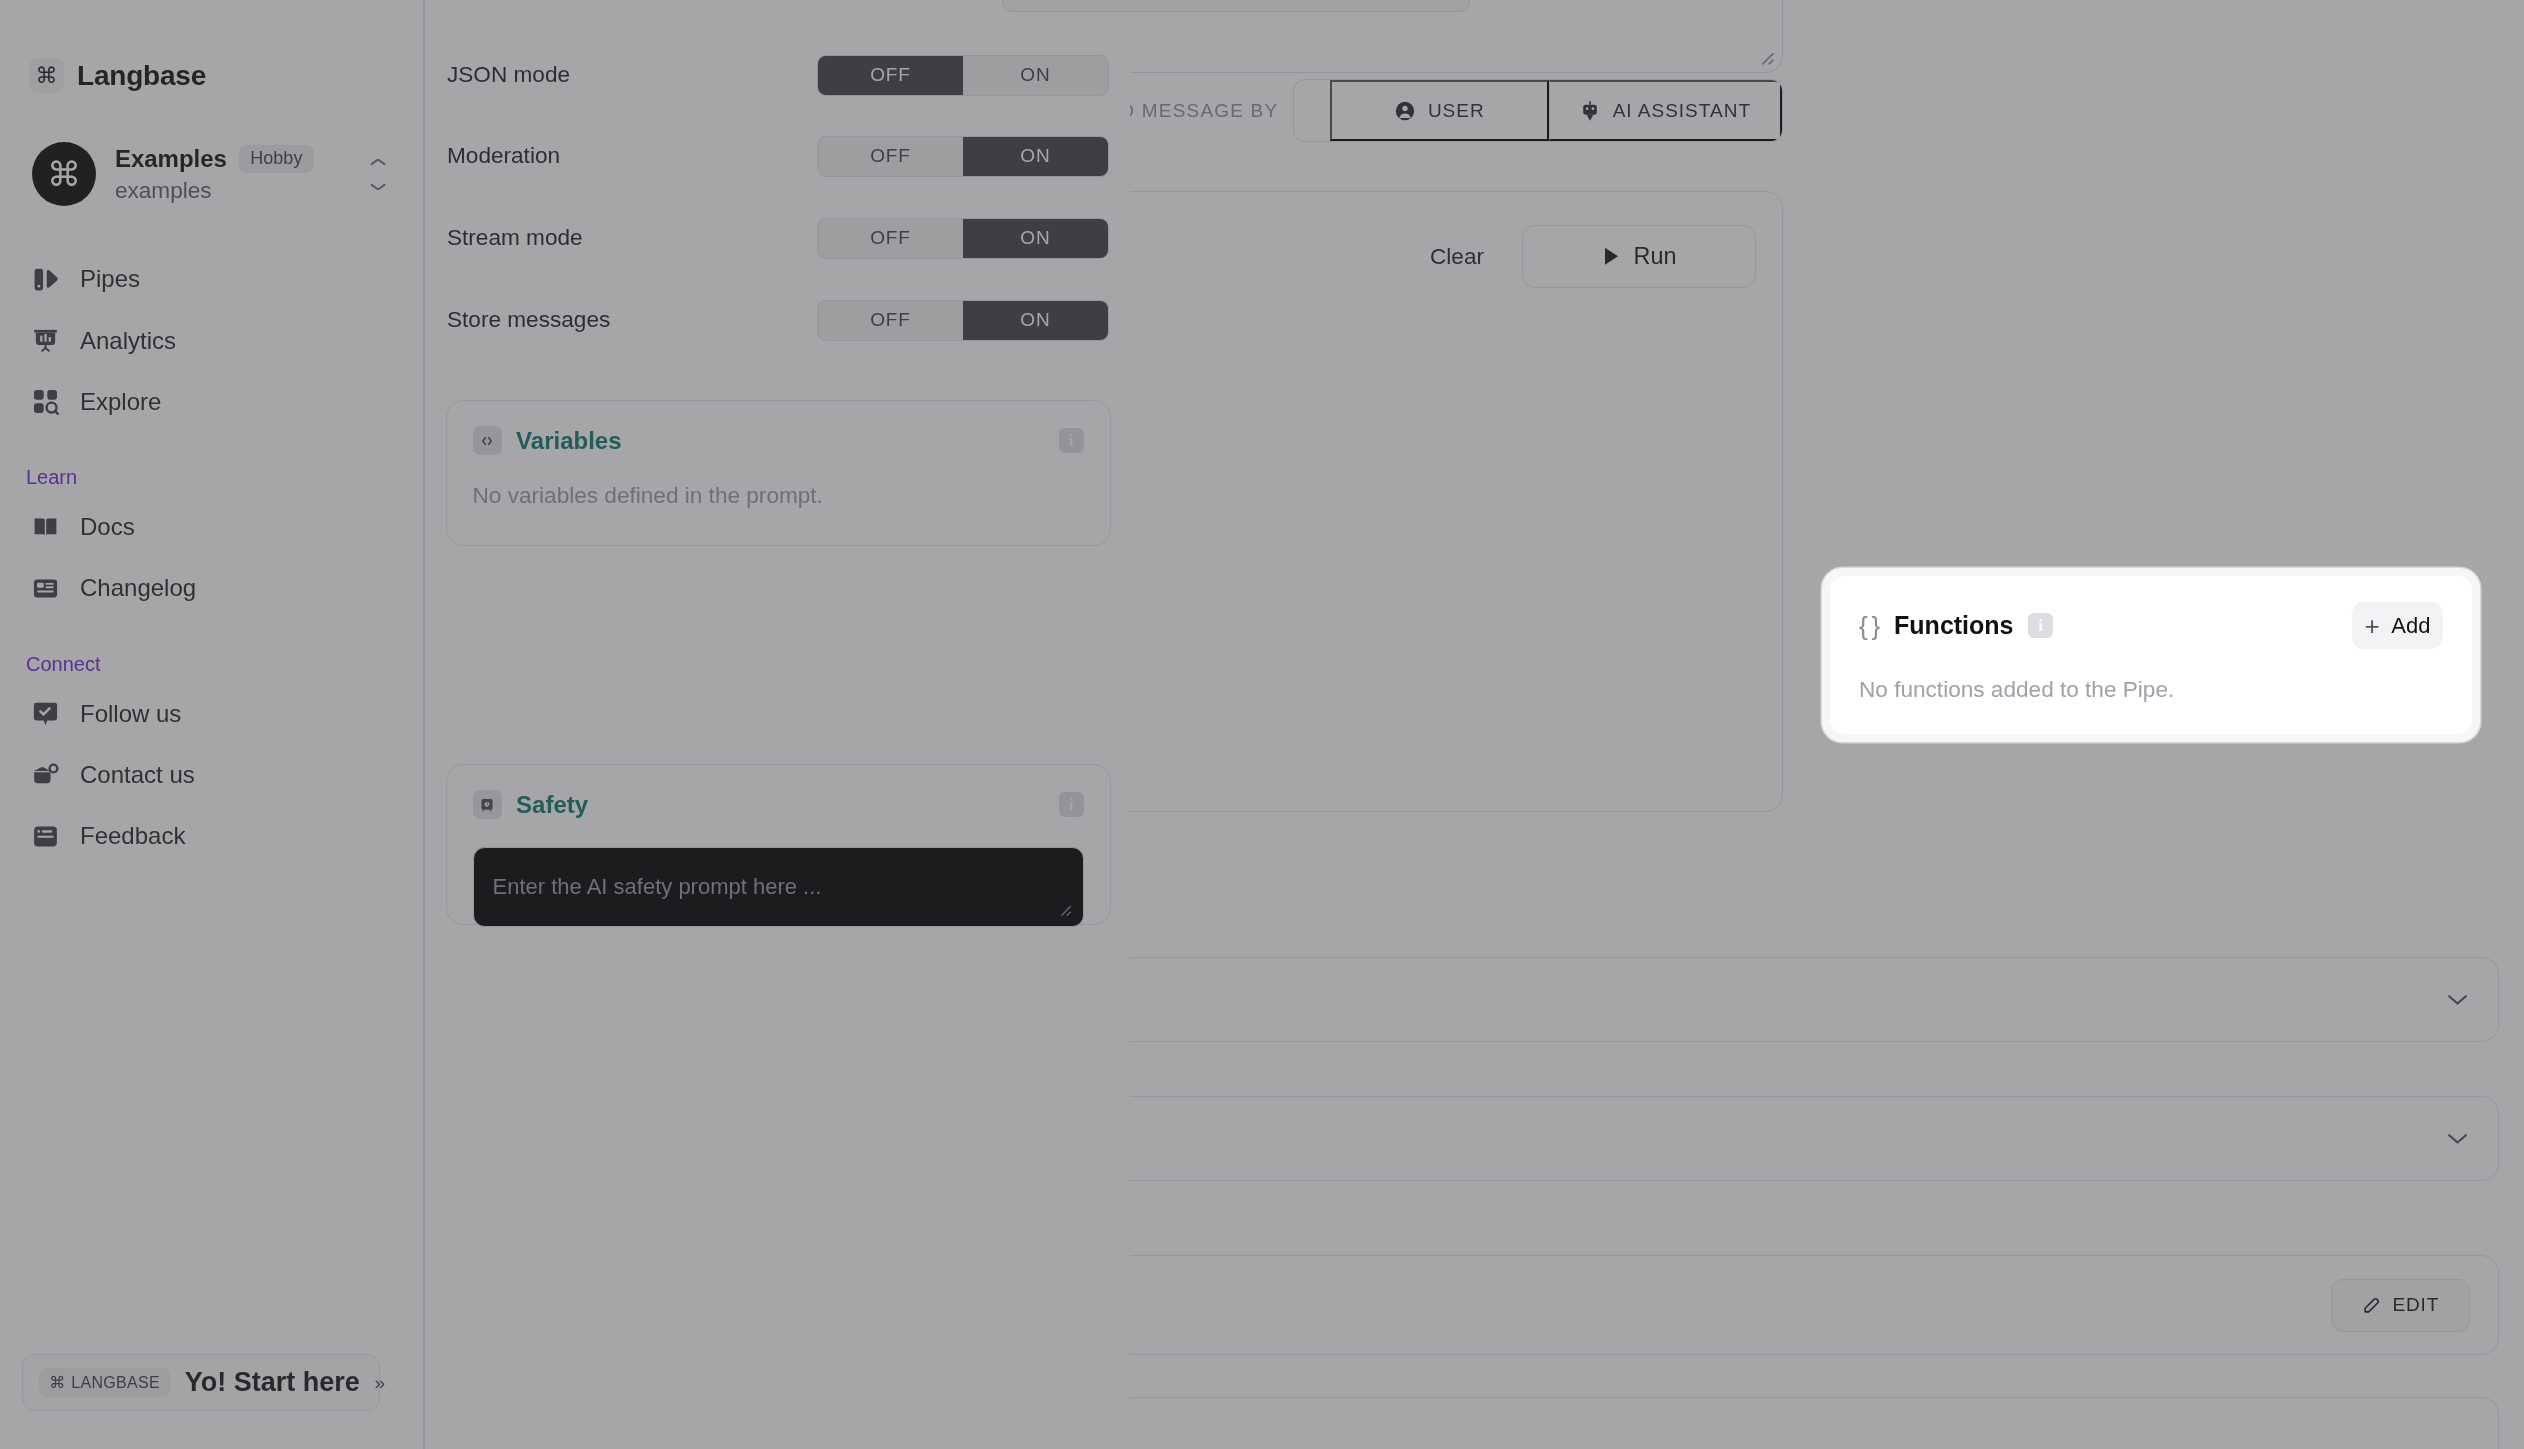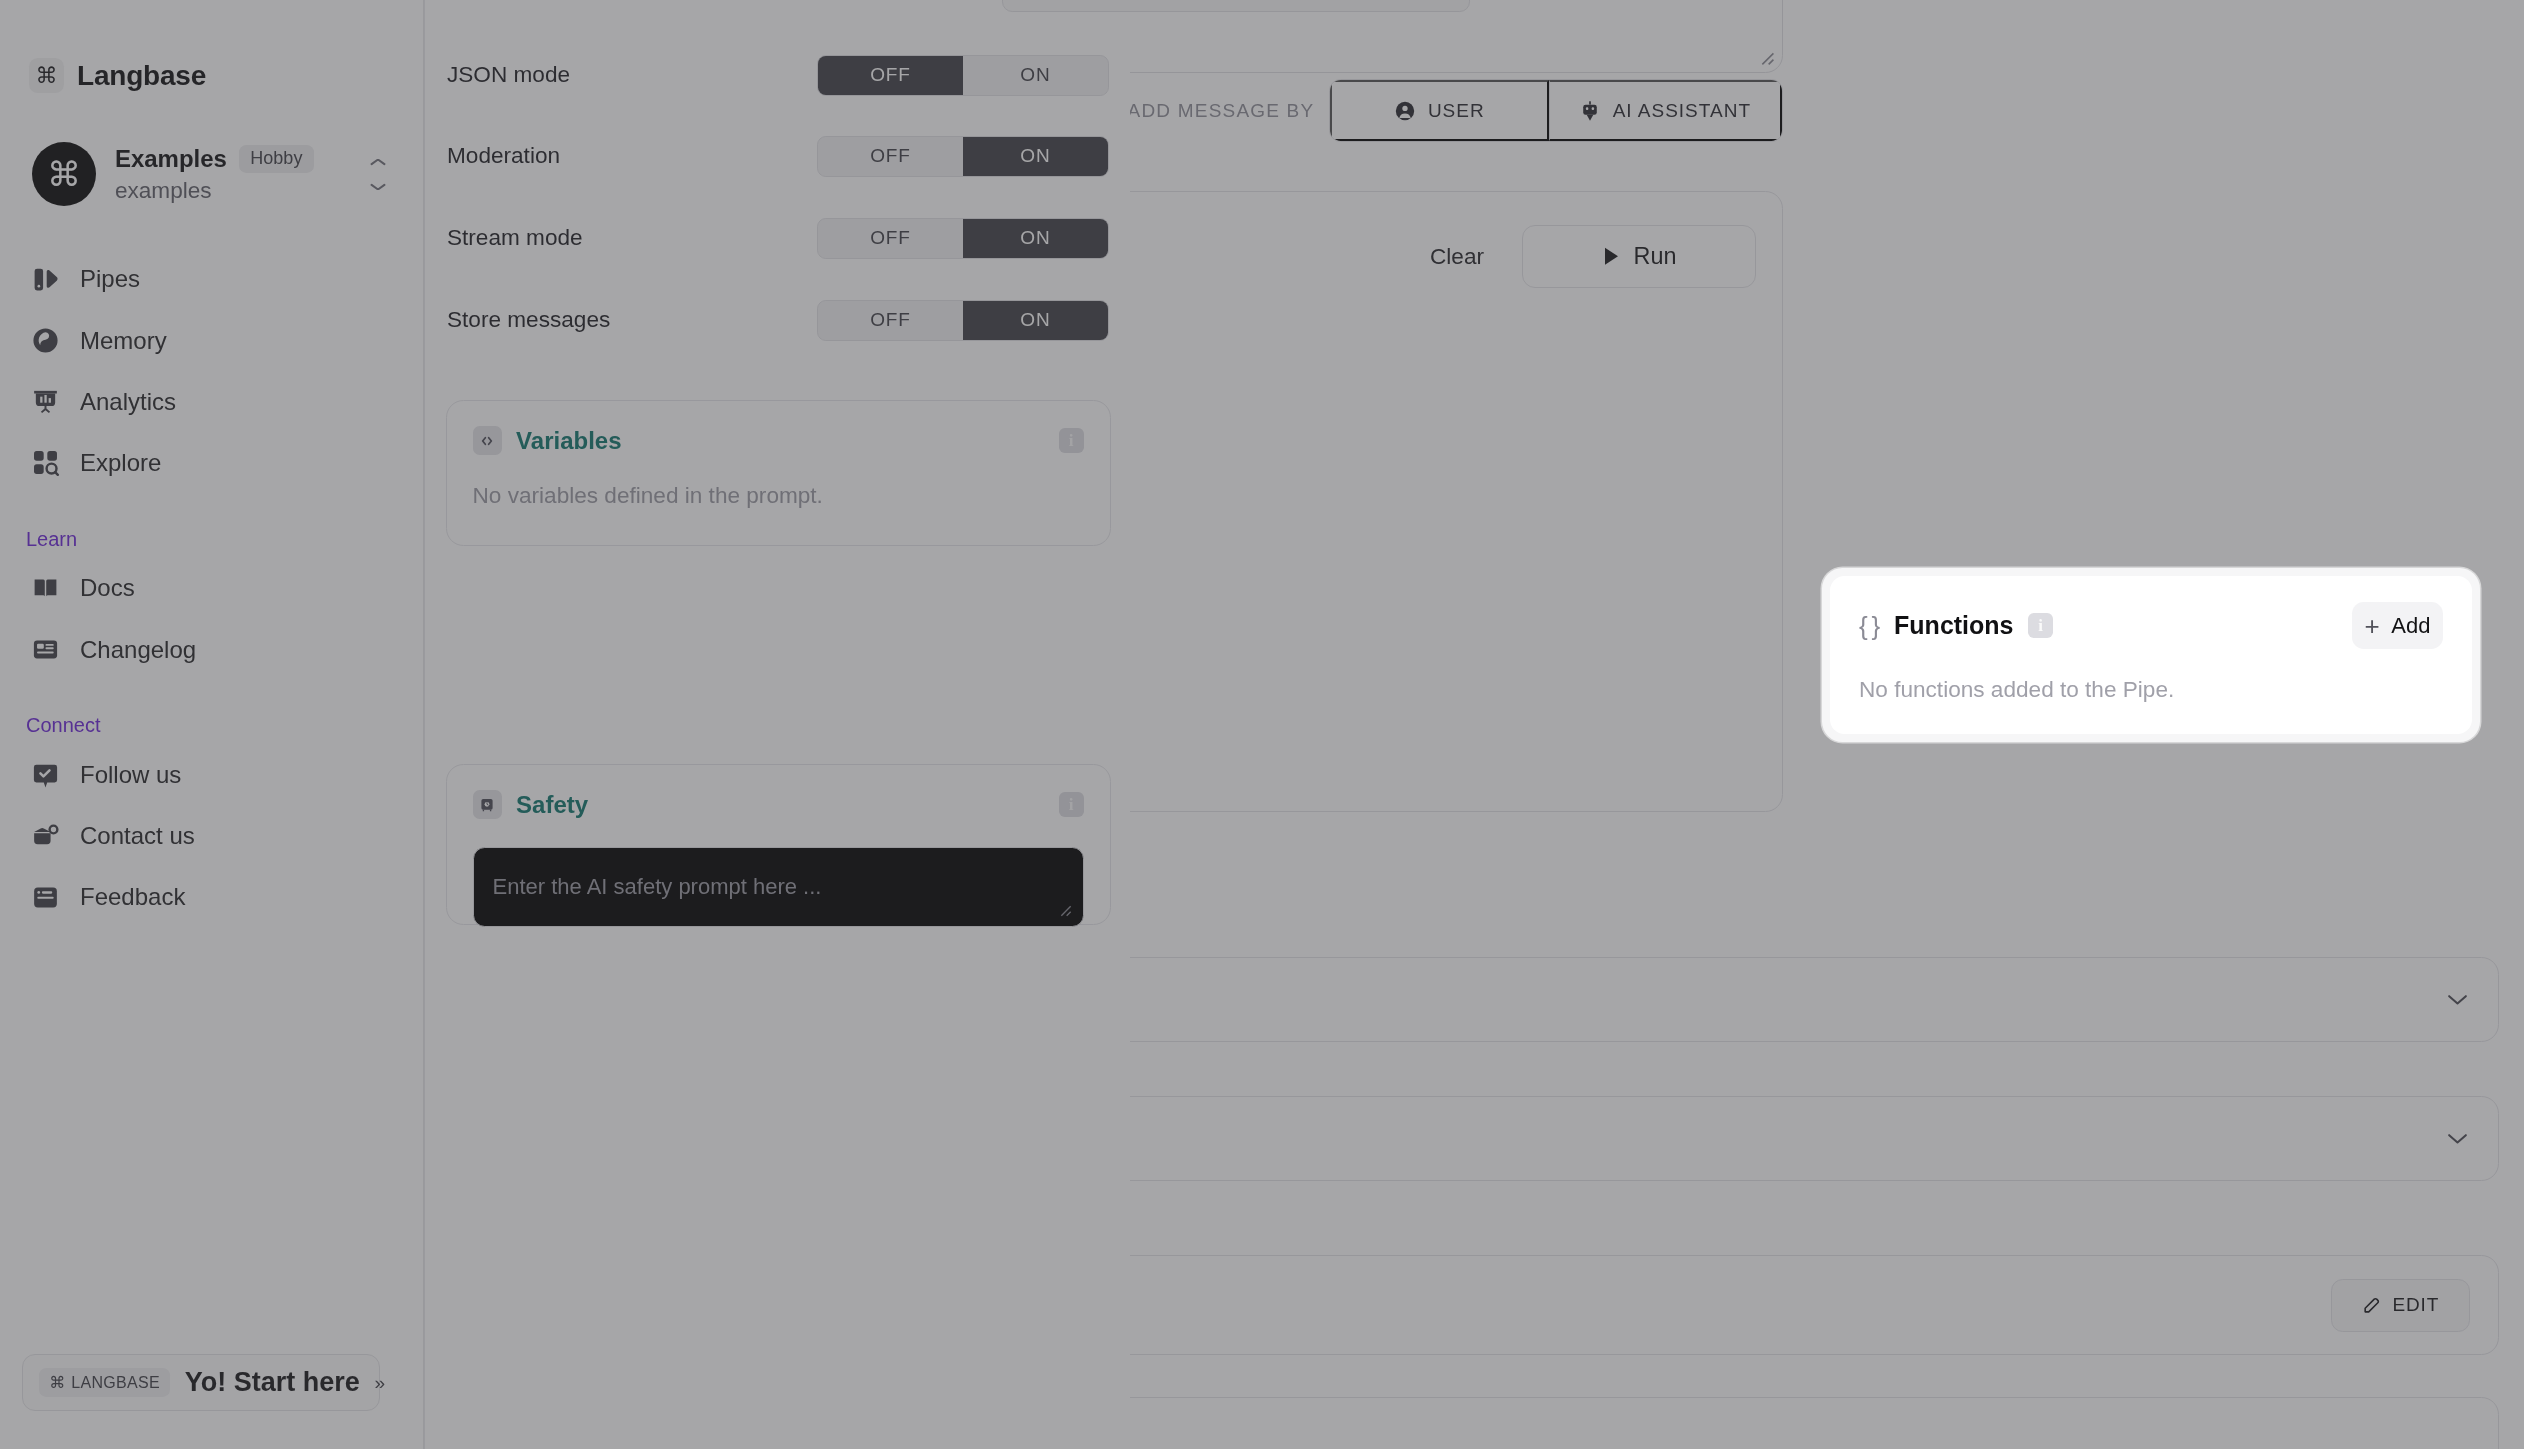--- a/index.html
+++ b/index.html
@@ -120,20 +120,21 @@
   }
   .addmsg-line { flex: 1; height: 1.5px; background: #e4e4e8; }
   .addmsg-label {
     font-size: 19px; color: #8e8e98; letter-spacing: 1.2px;
     padding: 0 14.6px; white-space: nowrap;
   }
   .addmsg-seg {
     display: flex; height: 63px;
     border: 1.5px solid #e4e4e8; border-radius: 11.7px; overflow: hidden;
     background: #fff;
+    padding-left: 36px;
   }
   .seg-btn {
     display: flex; align-items: center; justify-content: center; gap: 11.7px;
     padding: 0 29px; min-width: 219px;
     font-size: 19px; letter-spacing: 1px; color: #2a2a30; font-weight: 500;
     cursor: pointer; background: #ffffff;
   }
   .seg-btn + .seg-btn { border-left: 1.5px solid #e4e4e8; }
   .seg-btn svg { display: block; }
 
@@ -317,28 +318,20 @@
     <nav class="nav">
       <div class="nav-item">
         <span class="ic">
           <svg width="29" height="29" viewBox="0 0 24 24" fill="currentColor">
               <rect x="3" y="3" width="7" height="18" rx="2"></rect>
               <path d="M13 5.5c0-1.2 1.4-1.8 2.3-1L21.3 10c.9.8.9 2.2 0 3l-6 5.5c-.9.8-2.3.2-2.3-1z"></path>
               <circle cx="6.5" cy="17.5" r="1.1" fill="#ffffff"></circle>
             </svg>
         </span>
         <span class="nav-label">Pipes</span>
-      </div>
-      <div class="nav-item">
-        <span class="ic">
-          <svg width="29" height="29" viewBox="0 0 24 24" fill="currentColor">
-              <path d="M12 2a10 10 0 1 0 0 20 10 10 0 0 0 0-20zm0 3.2a3 3 0 0 1 2.6 4.5 3.4 3.4 0 0 1-2.6 1.6 4.6 4.6 0 0 0-4.4 4.6A6.8 6.8 0 0 1 12 5.2z"></path>
-            </svg>
-        </span>
-        <span class="nav-label">Memory</span>
       </div>
       <div class="nav-item">
         <span class="ic">
           <svg width="29" height="29" viewBox="0 0 24 24" fill="currentColor">
               <path d="M2.6 3.2h18.8v2.2H2.6z"></path>
               <path d="M4 5.4h16v7.4a3 3 0 0 1-3 3H7a3 3 0 0 1-3-3z"></path>
               <rect x="7.6" y="8" width="1.9" height="5" fill="#ffffff"></rect>
               <rect x="11.1" y="6.6" width="1.9" height="6.4" fill="#ffffff"></rect>
               <rect x="14.6" y="9.2" width="1.9" height="3.8" fill="#ffffff"></rect>
               <path d="M11.2 15.6h1.6v2.2l3 2.6-1 1.2-2.8-2.4-2.8 2.4-1-1.2 3-2.6z"></path>

